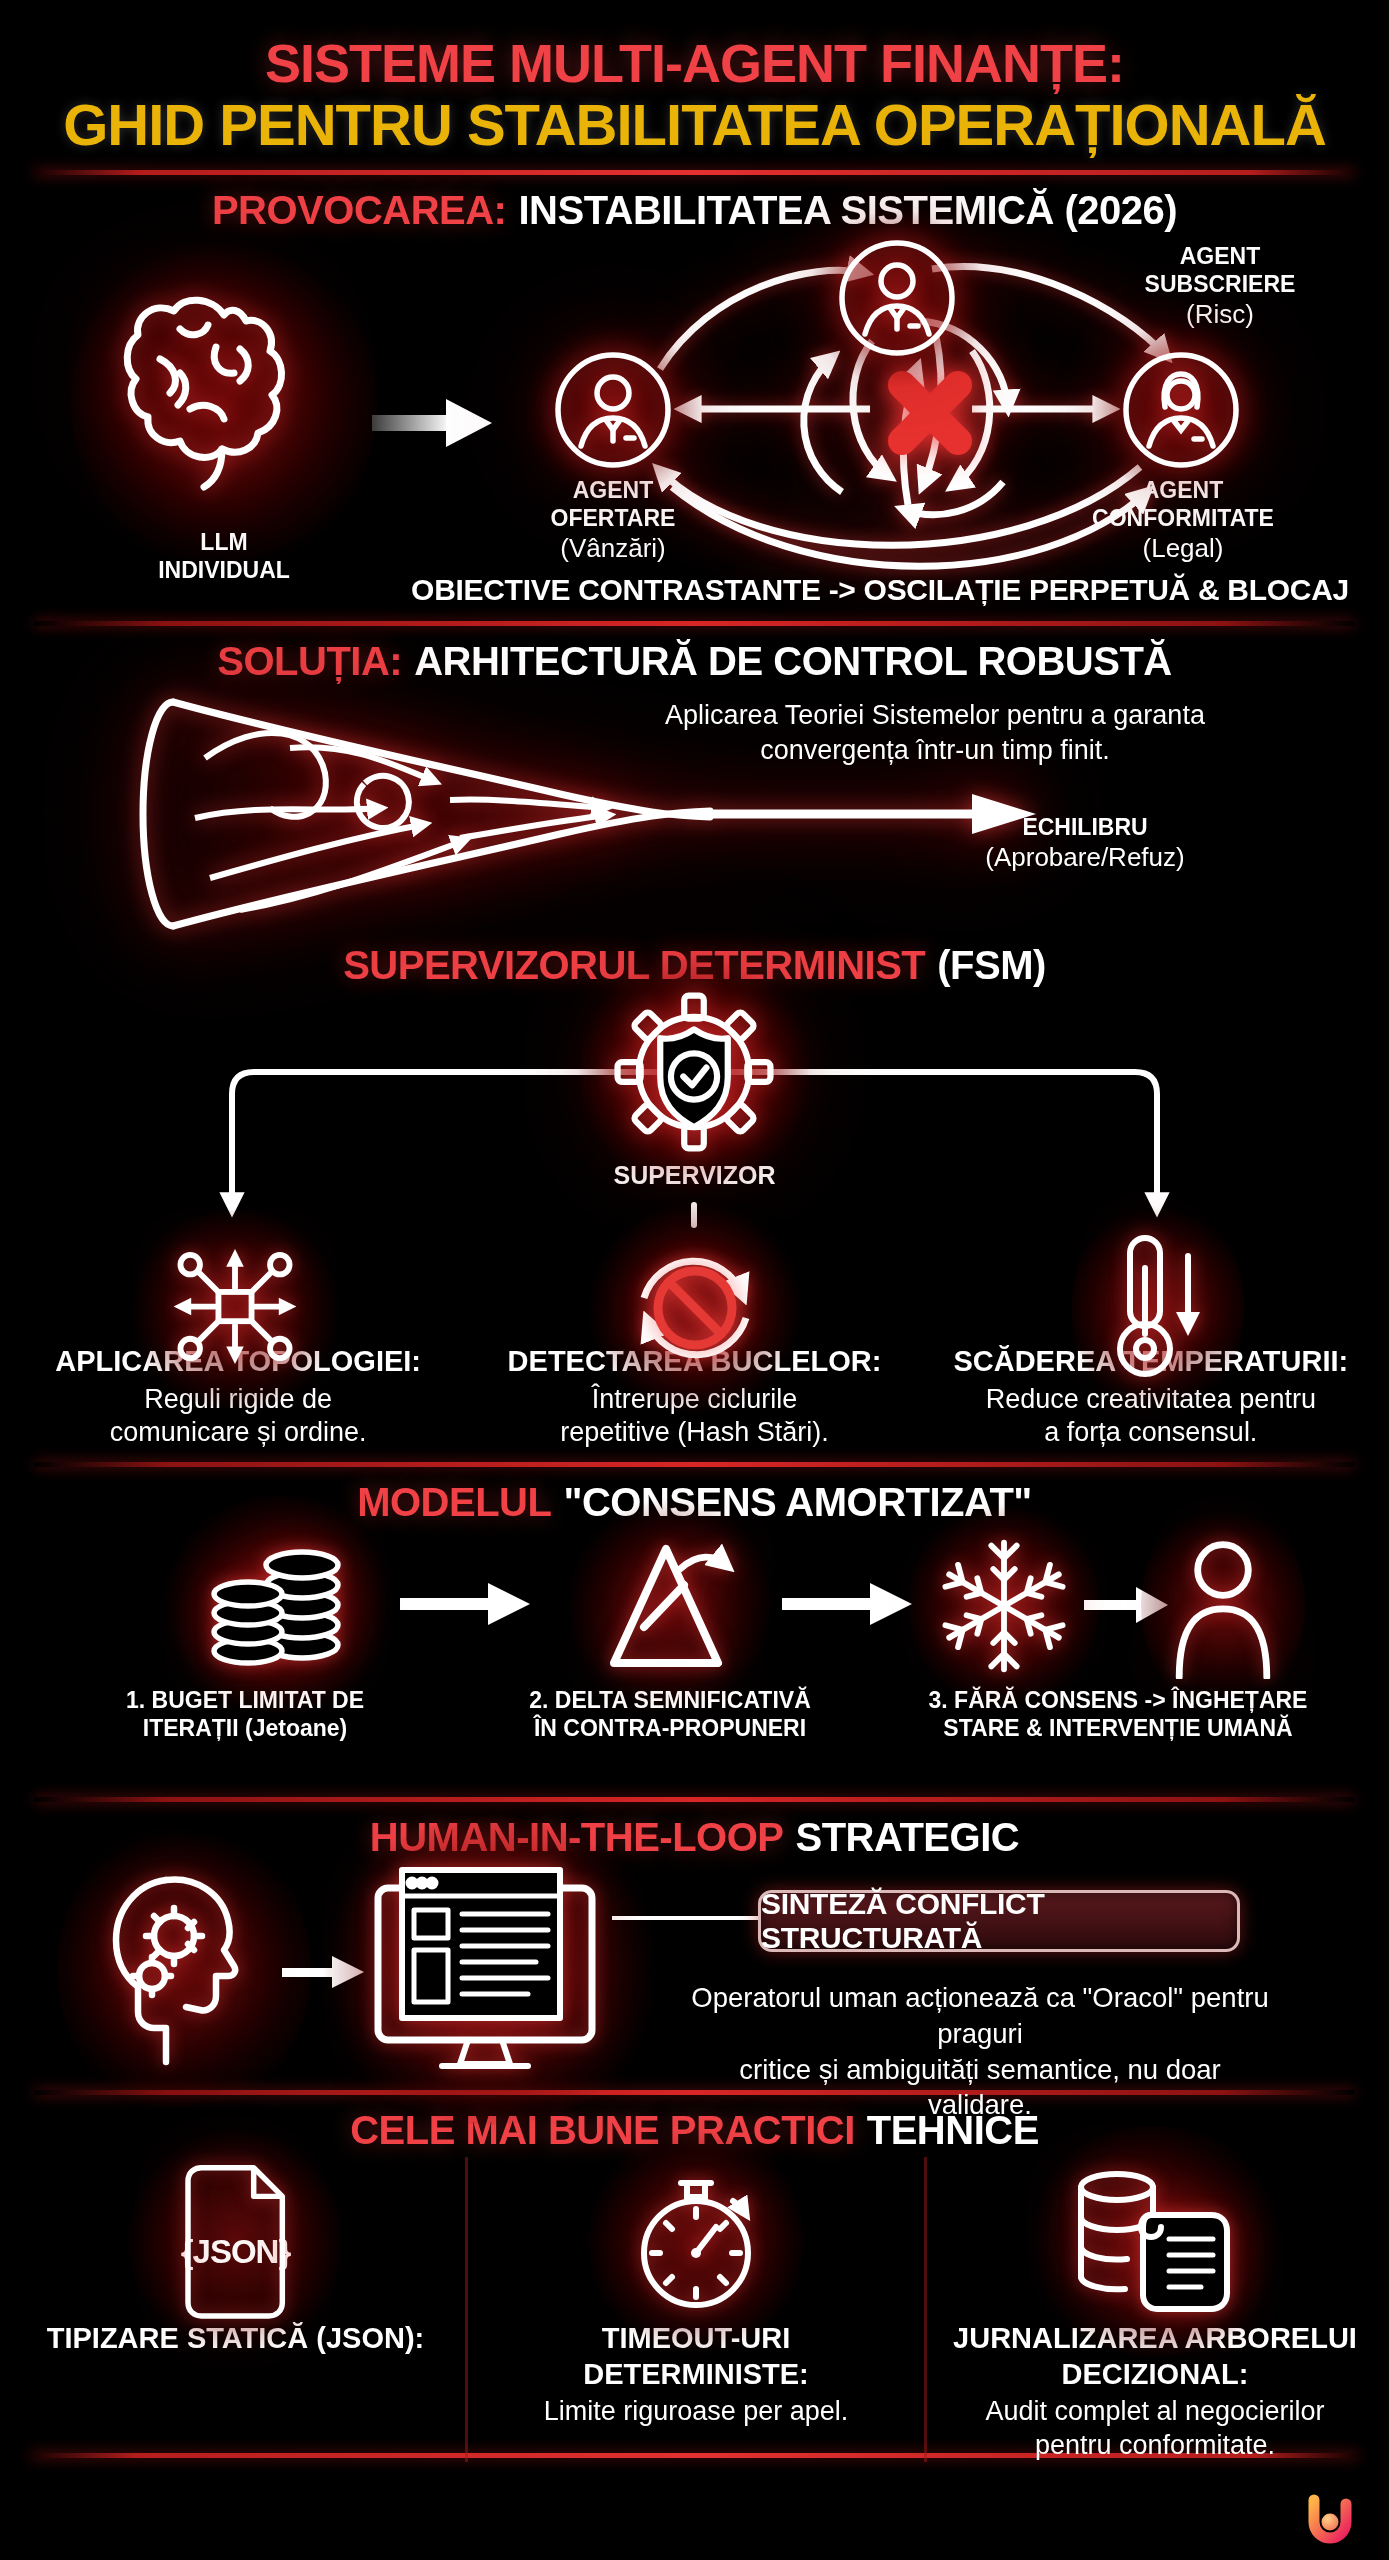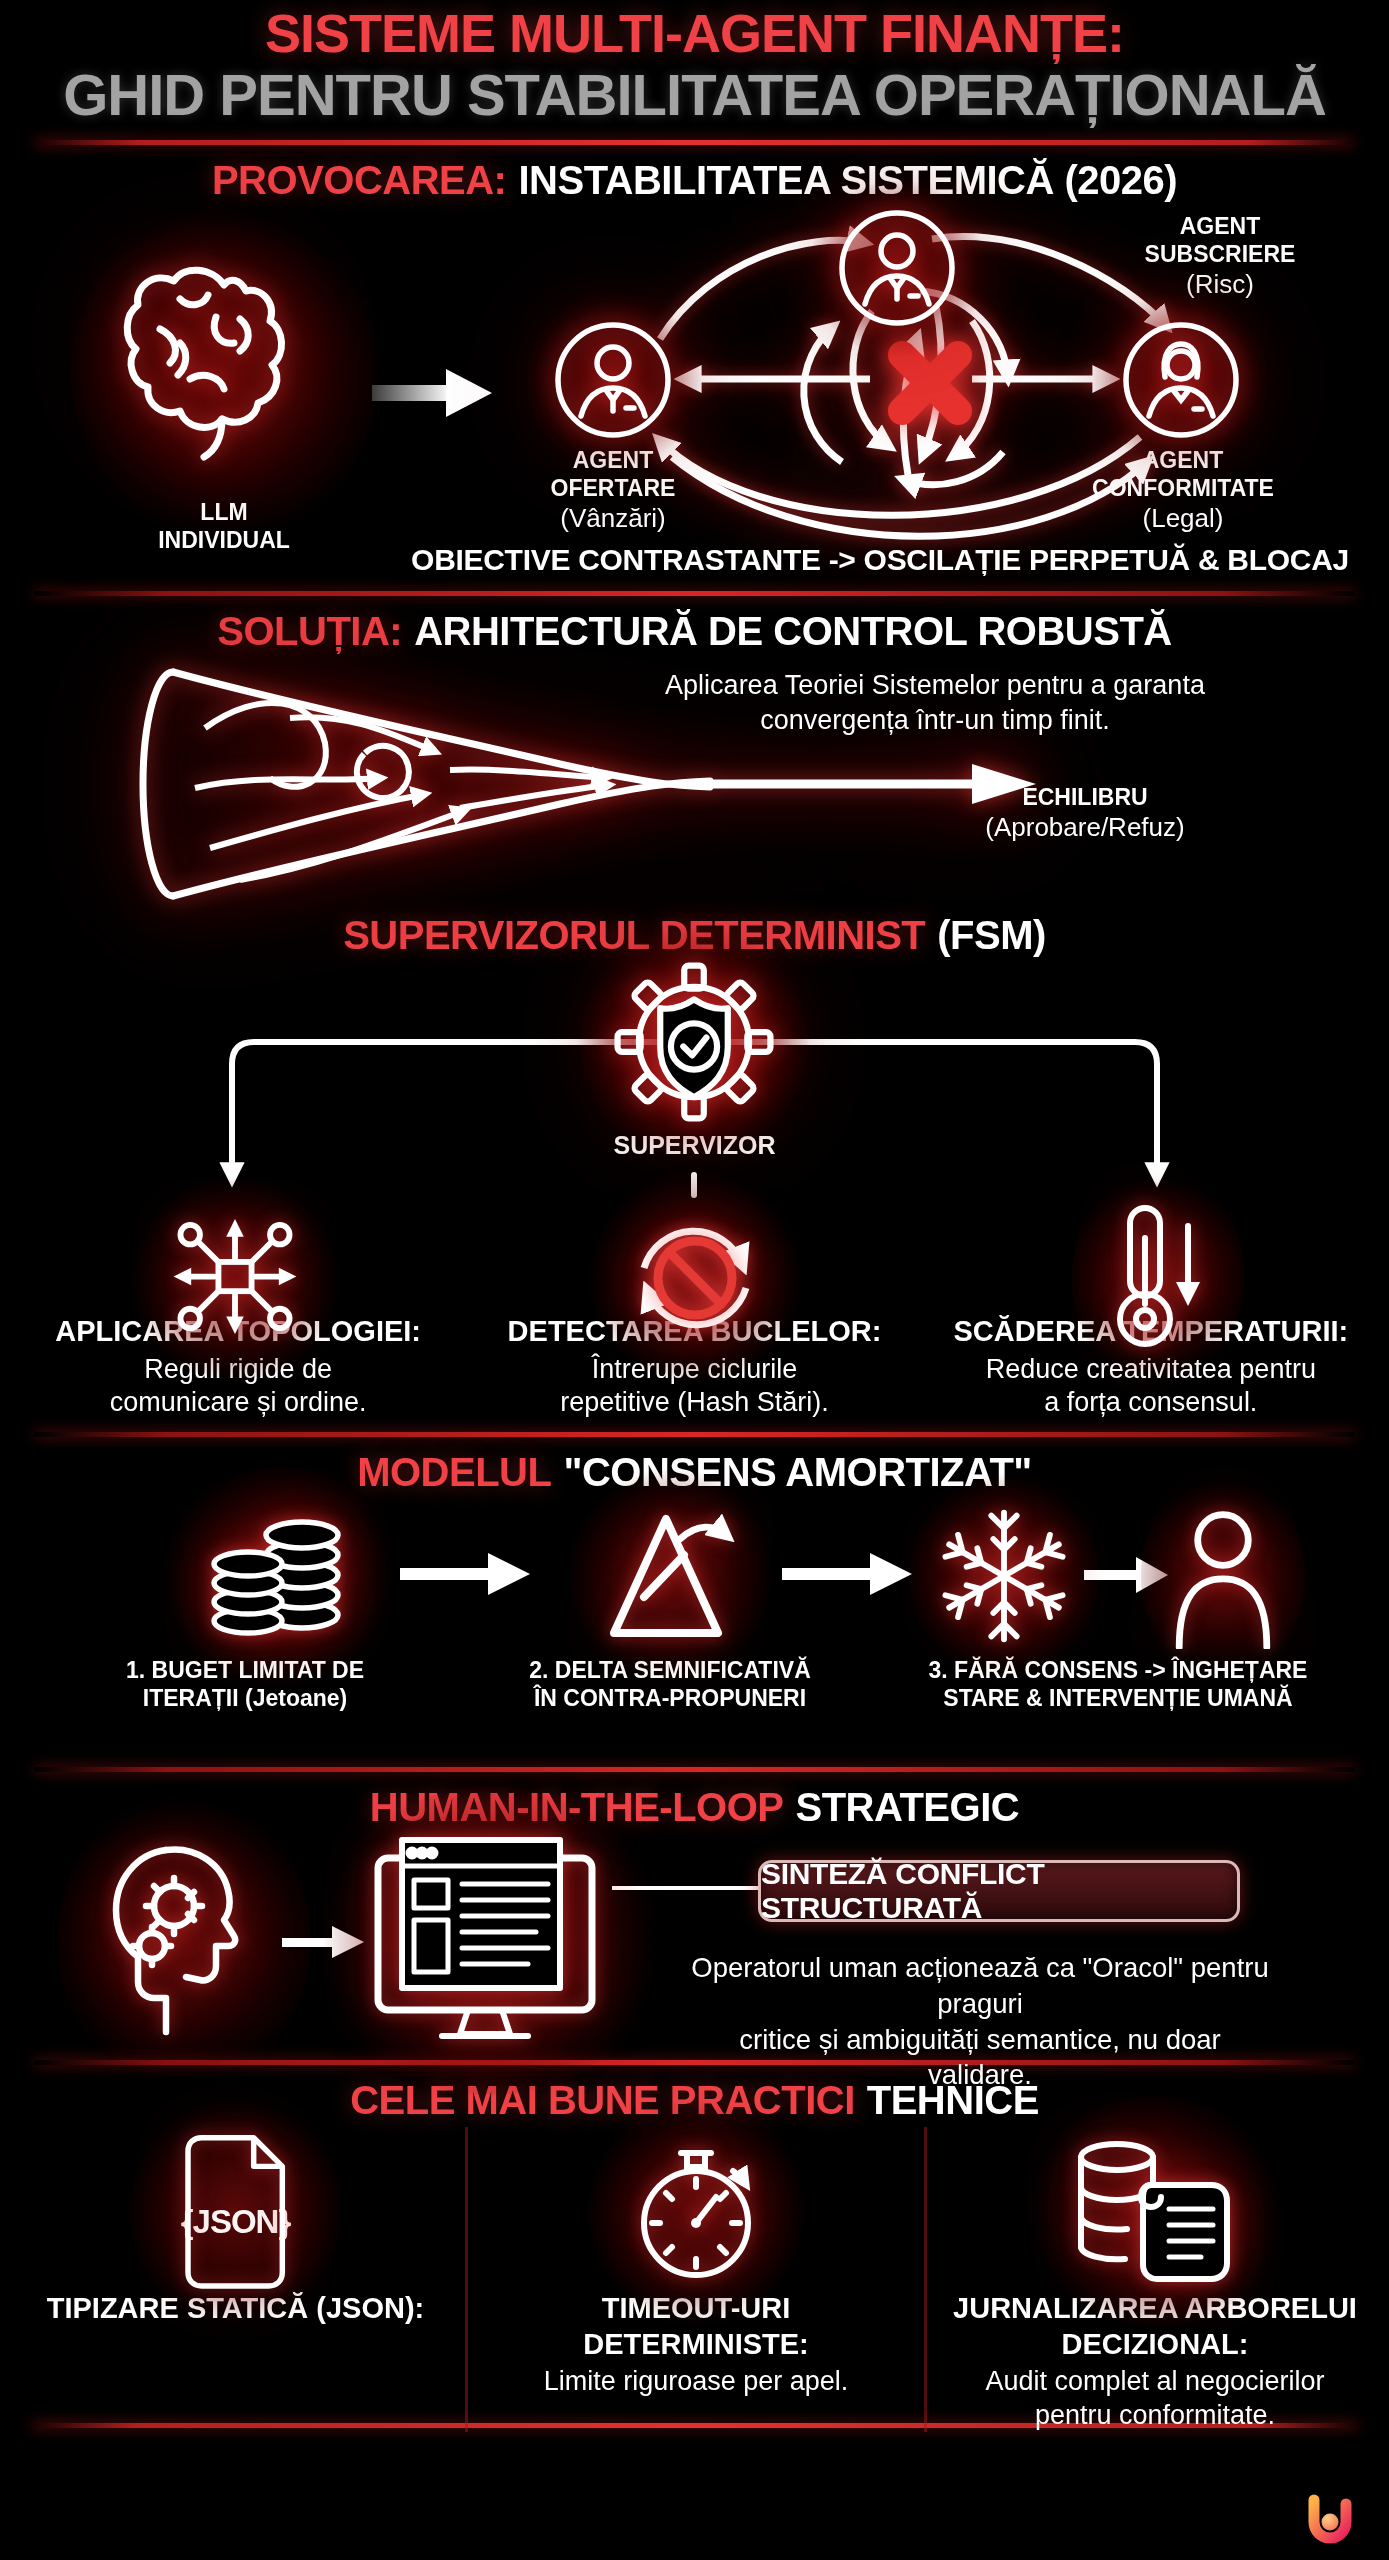--- a/index.html
+++ b/index.html
@@ -4,23 +4,23 @@
 <style>
   :root{
     --red:#ef4146; --xred:#e8322f; --white:#fff;
   }
   *{box-sizing:border-box; margin:0; padding:0;}
   body{
     width:1389px; height:2560px; background:#000; color:#fff; overflow:hidden; position:relative;
     font-family:"Liberation Sans","DejaVu Sans",sans-serif;
   }
   .prewrap{white-space:pre-line;}
-  header{padding-top:4px;}
+  header{padding-top:34px;}
   .t1{font-size:54px; font-weight:700; letter-spacing:-1px; text-align:center; line-height:1.1;}
-  .t2{font-size:58px; font-weight:700; letter-spacing:-1px; text-align:center; line-height:1.12; color:#a3a3a3; text-shadow:0 0 12px rgba(255,255,255,.18);}
+  .t2{font-size:58px; font-weight:700; letter-spacing:-1px; text-align:center; line-height:1.12; color:#eab308; text-shadow:0 0 12px rgba(255,255,255,.18);}
   .redtext{color:var(--red); text-shadow:0 0 22px rgba(232,60,60,.45);}
   .divider{height:5px; margin:12px 34px; border-radius:3px;
     background:linear-gradient(90deg, rgba(60,0,0,0) 0%, #8c1212 10%, #d92626 50%, #8c1212 90%, rgba(60,0,0,0) 100%);
     box-shadow:0 0 14px rgba(220,30,30,.55);}
   .divider.bright{background:linear-gradient(90deg, rgba(90,0,0,.2) 0%, #b51d1d 8%, #e53030 50%, #b51d1d 92%, rgba(90,0,0,.2) 100%);}
   h2{font-size:40px; font-weight:700; text-align:center; letter-spacing:-.5px; line-height:1.15; margin:6px 0 4px;}
   h2 .rest{margin-left:12px;}
   .glow{filter:drop-shadow(0 0 8px rgba(255,70,70,.5)) drop-shadow(0 0 26px rgba(170,10,10,.6));}
   .glow2{filter:drop-shadow(0 0 10px rgba(255,70,70,.55)) drop-shadow(0 0 30px rgba(160,5,5,.75)) drop-shadow(0 0 55px rgba(120,0,0,.6));}
   .halo{position:relative;}

